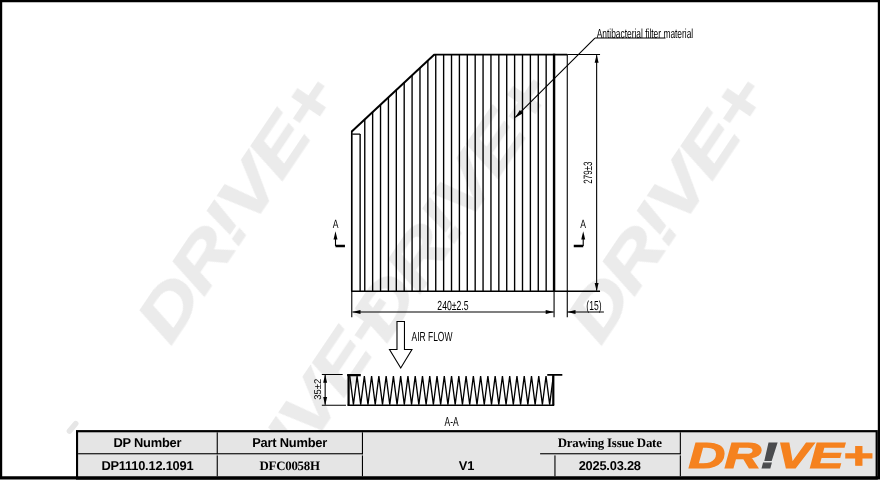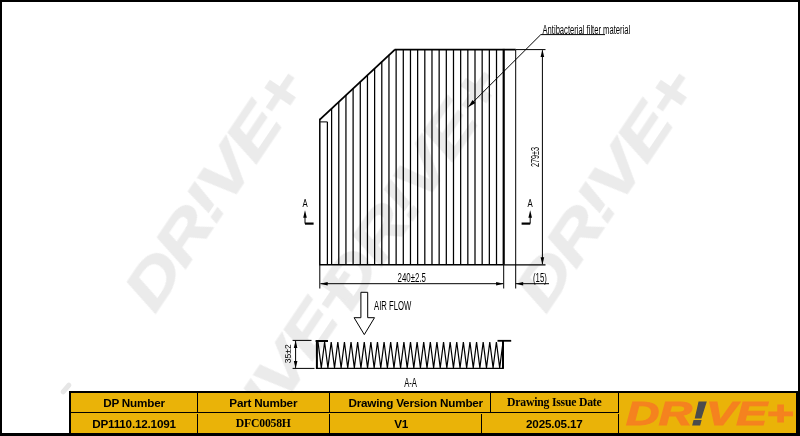--- a/index.html
+++ b/index.html
@@ -4,21 +4,21 @@
   html,body{margin:0;padding:0;}
   body{width:800px;height:436px;position:relative;background:#fff;overflow:hidden;
        font-family:"Liberation Sans", sans-serif;}
   svg text{font-family:"Liberation Sans", sans-serif;fill:#000;}
   svg,.tbl,.logo,.wm{will-change:transform;}
   .frame{position:absolute;left:0;top:0;width:796px;height:431px;border:2px solid #000;
         border-bottom-width:3px;z-index:4;pointer-events:none;}
   .wm{position:absolute;z-index:1;color:#ebebeb;font-weight:bold;font-style:italic;
       font-size:60px;letter-spacing:-2px;white-space:nowrap;-webkit-text-stroke:1px currentColor;transform:translate(-50%,-50%) rotate(-56deg) scaleX(1.30);}
   .tbl{position:absolute;left:69px;top:391px;width:725px;height:40.5px;border:2px solid #000;
-       background:#eab308;z-index:3;font-weight:bold;font-size:11.7px;}
+       background:#e5e5e5;z-index:3;font-weight:bold;font-size:11.7px;}
   .cell{position:absolute;display:flex;align-items:center;justify-content:center;
         box-sizing:border-box;letter-spacing:-0.2px;}
   .bR{border-right:1.5px solid #000;}
   .bB{border-bottom:1.5px solid #000;}
   .logo{position:absolute;z-index:3;left:626px;top:400px;width:170px;height:27px;
         font-weight:bold;font-style:italic;font-size:33px;line-height:27px;color:#F5821F;
         transform:scaleX(1.40);transform-origin:0 50%;white-space:nowrap;letter-spacing:-0.5px;-webkit-text-stroke:1.1px currentColor;}
   .logo i{font-style:italic;color:#4b4c4e;}
 </style></head>
 <body>
@@ -100,20 +100,19 @@
 <polygon points="295.6,340.4 293.8,347.9 297.40000000000003,347.9" fill="#000"></polygon>
 <polygon points="295.6,368.4 293.8,360.9 297.40000000000003,360.9" fill="#000"></polygon>
 <line x1="292.6" y1="340.4" x2="311.5" y2="340.4" stroke="#000" stroke-width="1"></line>
 <line x1="292.6" y1="368.4" x2="314.5" y2="368.4" stroke="#000" stroke-width="1"></line>
 <text transform="translate(291.4,363.3) rotate(-90)" font-size="9" textLength="19" lengthAdjust="spacingAndGlyphs">35±2</text>
 <text x="410.6" y="387" text-anchor="middle" font-size="12" textLength="12.8" lengthAdjust="spacingAndGlyphs">A-A</text>
 </svg>
 <div class="tbl">
   <div class="cell bR bB" style="left:0;top:0;width:127px;height:19.8px;">DP Number</div>
   <div class="cell bR bB" style="left:127px;top:0;width:131.6px;height:19.8px;">Part Number</div>
-  <div class="cell bR bB" style="left:258.6px;top:0;width:161.2px;height:19.8px;padding-left:12px;">Drawing Version Number</div>
   <div class="cell bR bB" style="left:419.8px;top:0;width:128px;height:19.8px;font-family:Liberation Serif, serif;">Drawing Issue Date</div>
   <div class="cell bR" style="left:0;top:21.3px;width:127px;height:19.2px;">DP1110.12.1091</div>
   <div class="cell bR" style="left:127px;top:21.3px;width:131.6px;height:19.2px;font-family:Liberation Serif, serif;">DFC0058H</div>
-  <div class="cell bR" style="left:250px;top:21.3px;width:161.2px;height:19.2px;text-align:center;">V1</div>
-  <div class="cell bR" style="left:419.8px;top:21.3px;width:128px;height:19.2px;">2025.05.17</div>
+  <div class="cell bR" style="left:273px;top:21.3px;width:161.2px;height:19.2px;text-align:center;">V1</div>
+  <div class="cell bR" style="left:419.8px;top:21.3px;width:128px;height:19.2px;">2025.03.28</div>
 </div>
 <div class="logo">DR<i>!</i>VE+</div>
 <div class="frame"></div>
 </body></html>

